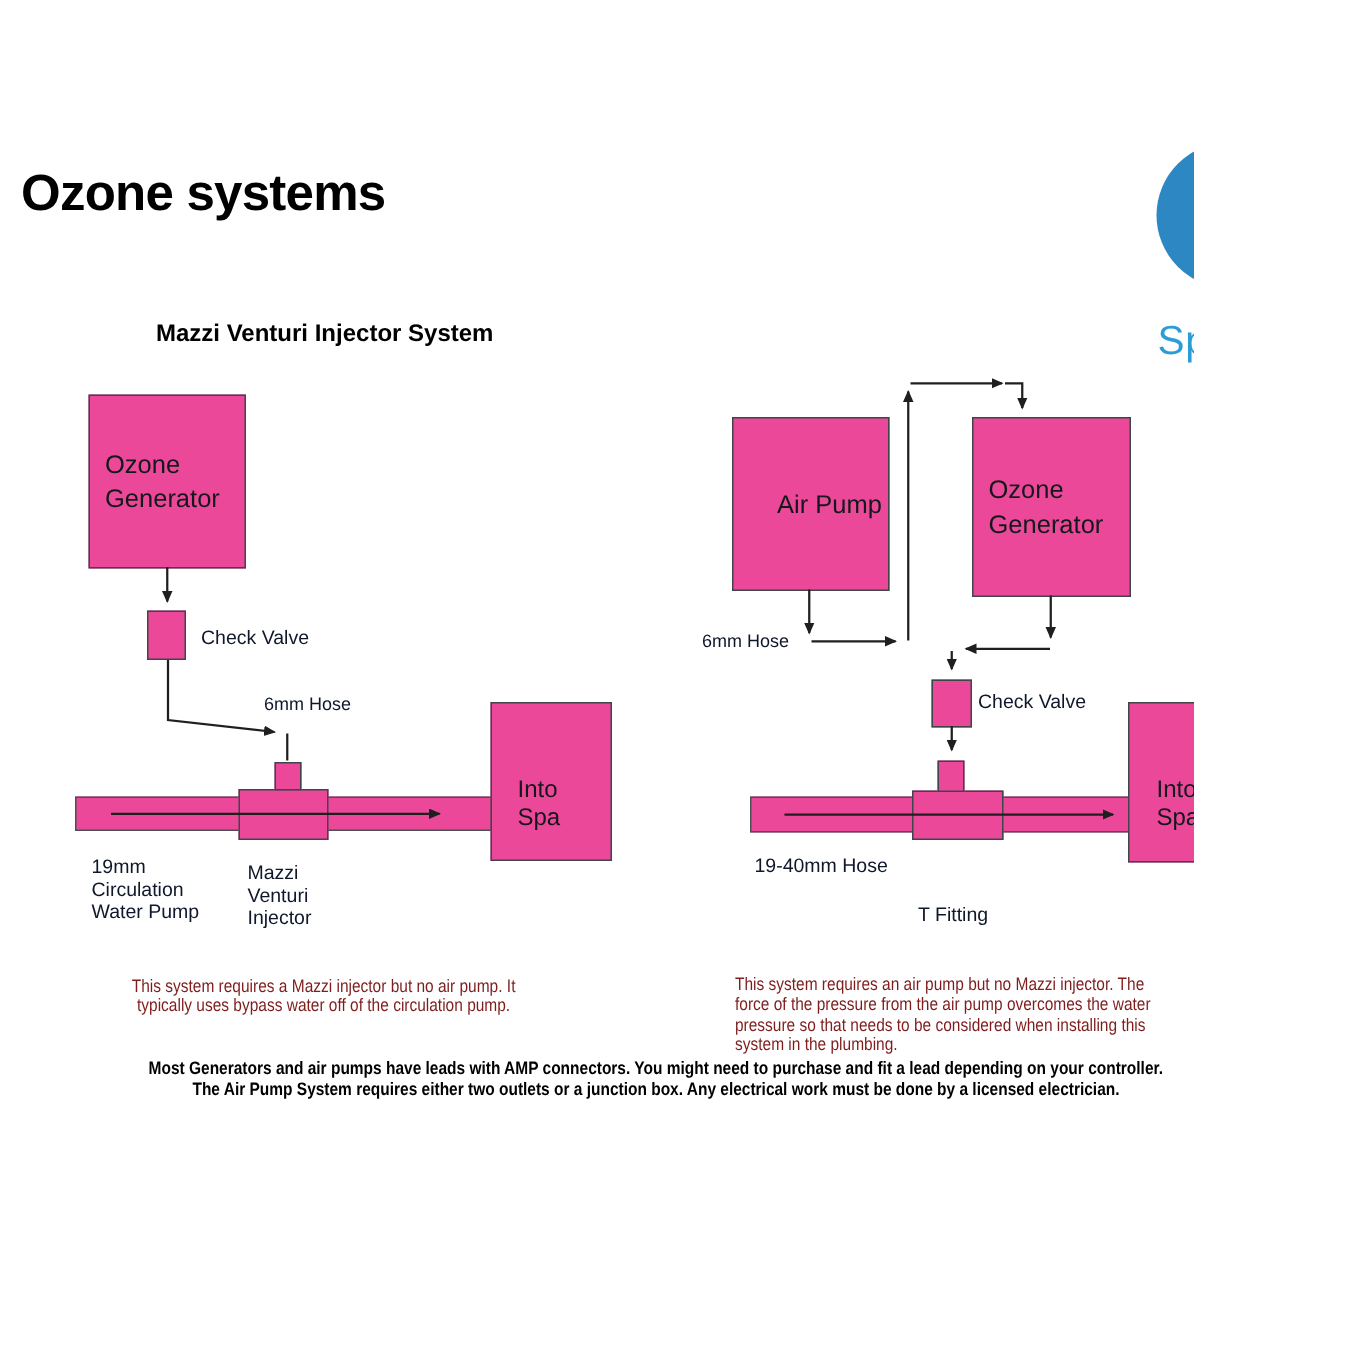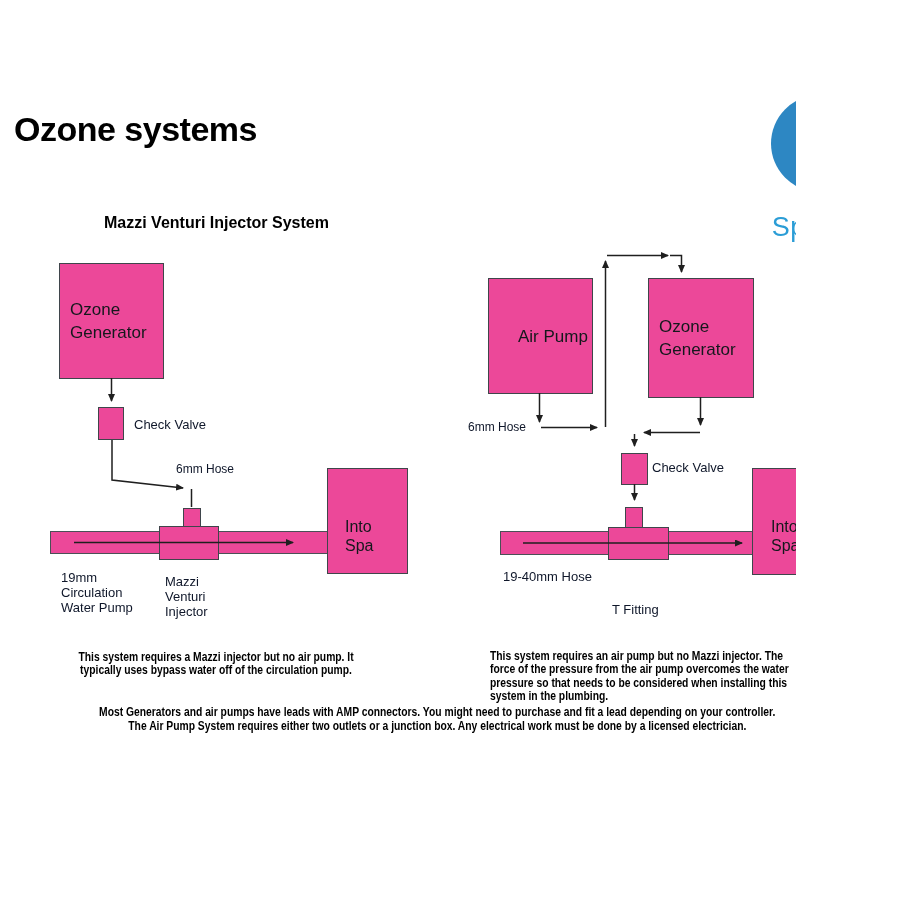--- a/index.html
+++ b/index.html
@@ -12,21 +12,21 @@
   .section-title{font-size:16px;font-weight:bold;text-align:left;color:#000;}
   .box{
     position:absolute;box-sizing:border-box;background:#ec4899;border:1.6px solid #3f454b;
   }
   .box-label{font-size:17px;line-height:23px;white-space:pre-line;color:#14181c;}
   .box.flex{display:flex;align-items:center;}
   .into-label{font-size:16px;line-height:19px;white-space:pre-line;color:#14181c;}
   .pipe{border-width:1.2px;border-color:#4a5056;}
   .diagram-label{font-size:13px;line-height:15px;white-space:pre-line;color:#0f172a;}
   .hose-label{font-size:12px;font-weight:normal;color:#0f172a;}
-  .caption{font-size:12px;font-weight:bold;line-height:13.5px;white-space:pre-line;color:#000000;}
+  .caption{font-size:12px;font-weight:normal;line-height:13.5px;white-space:pre-line;color:#7f1d1d;}
   .squeeze{display:inline-block;transform:scaleX(0.86);}
   .squeeze.from-left{transform-origin:left top;}
   .squeeze.from-center{transform-origin:center top;}
   .note-line{font-size:12px;font-weight:bold;line-height:14px;text-align:center;white-space:nowrap;color:#000;}
   .logo-circle{
     position:absolute;border-radius:50%;background:#2d87c3;
     display:flex;align-items:center;justify-content:center;
   }
   .logo-word{font-size:27px;letter-spacing:0.5px;color:#2b9dd6;text-align:center;}
   svg.overlay{position:absolute;left:0;top:0;pointer-events:none;}

